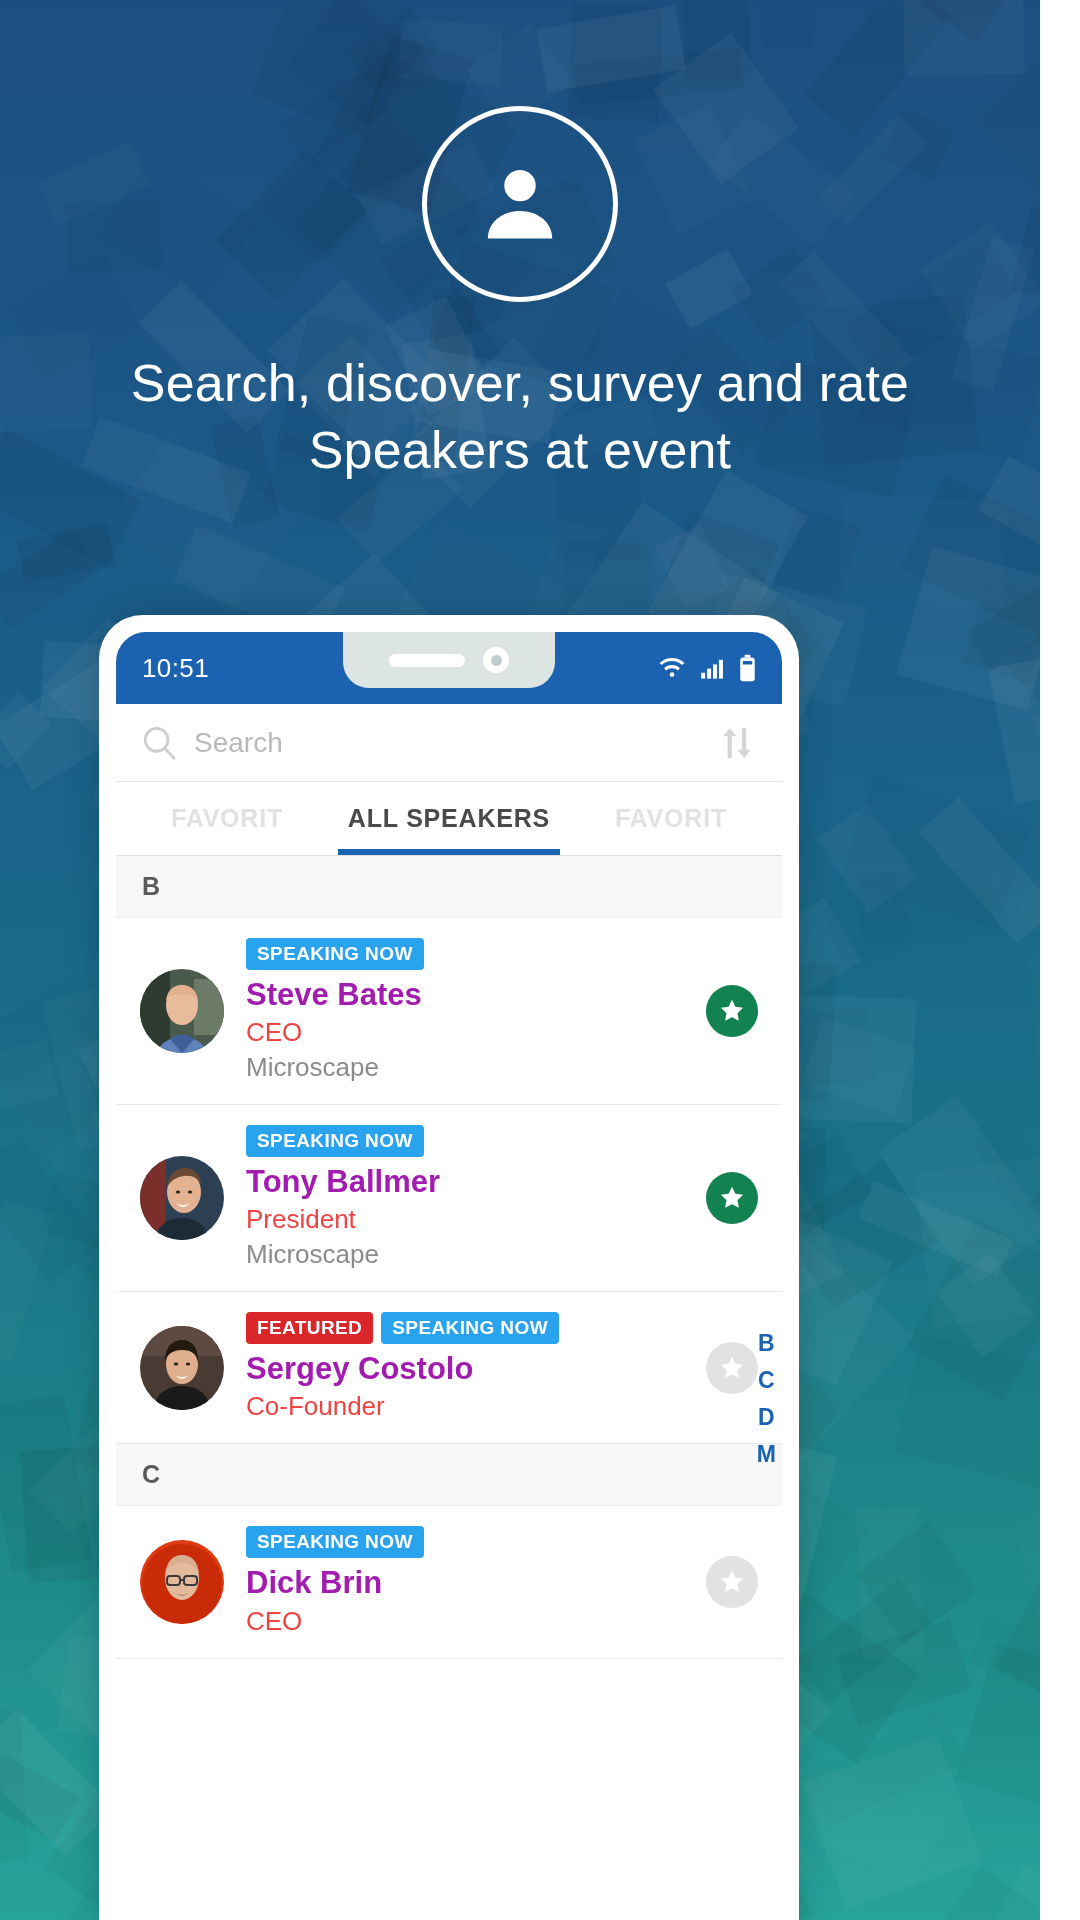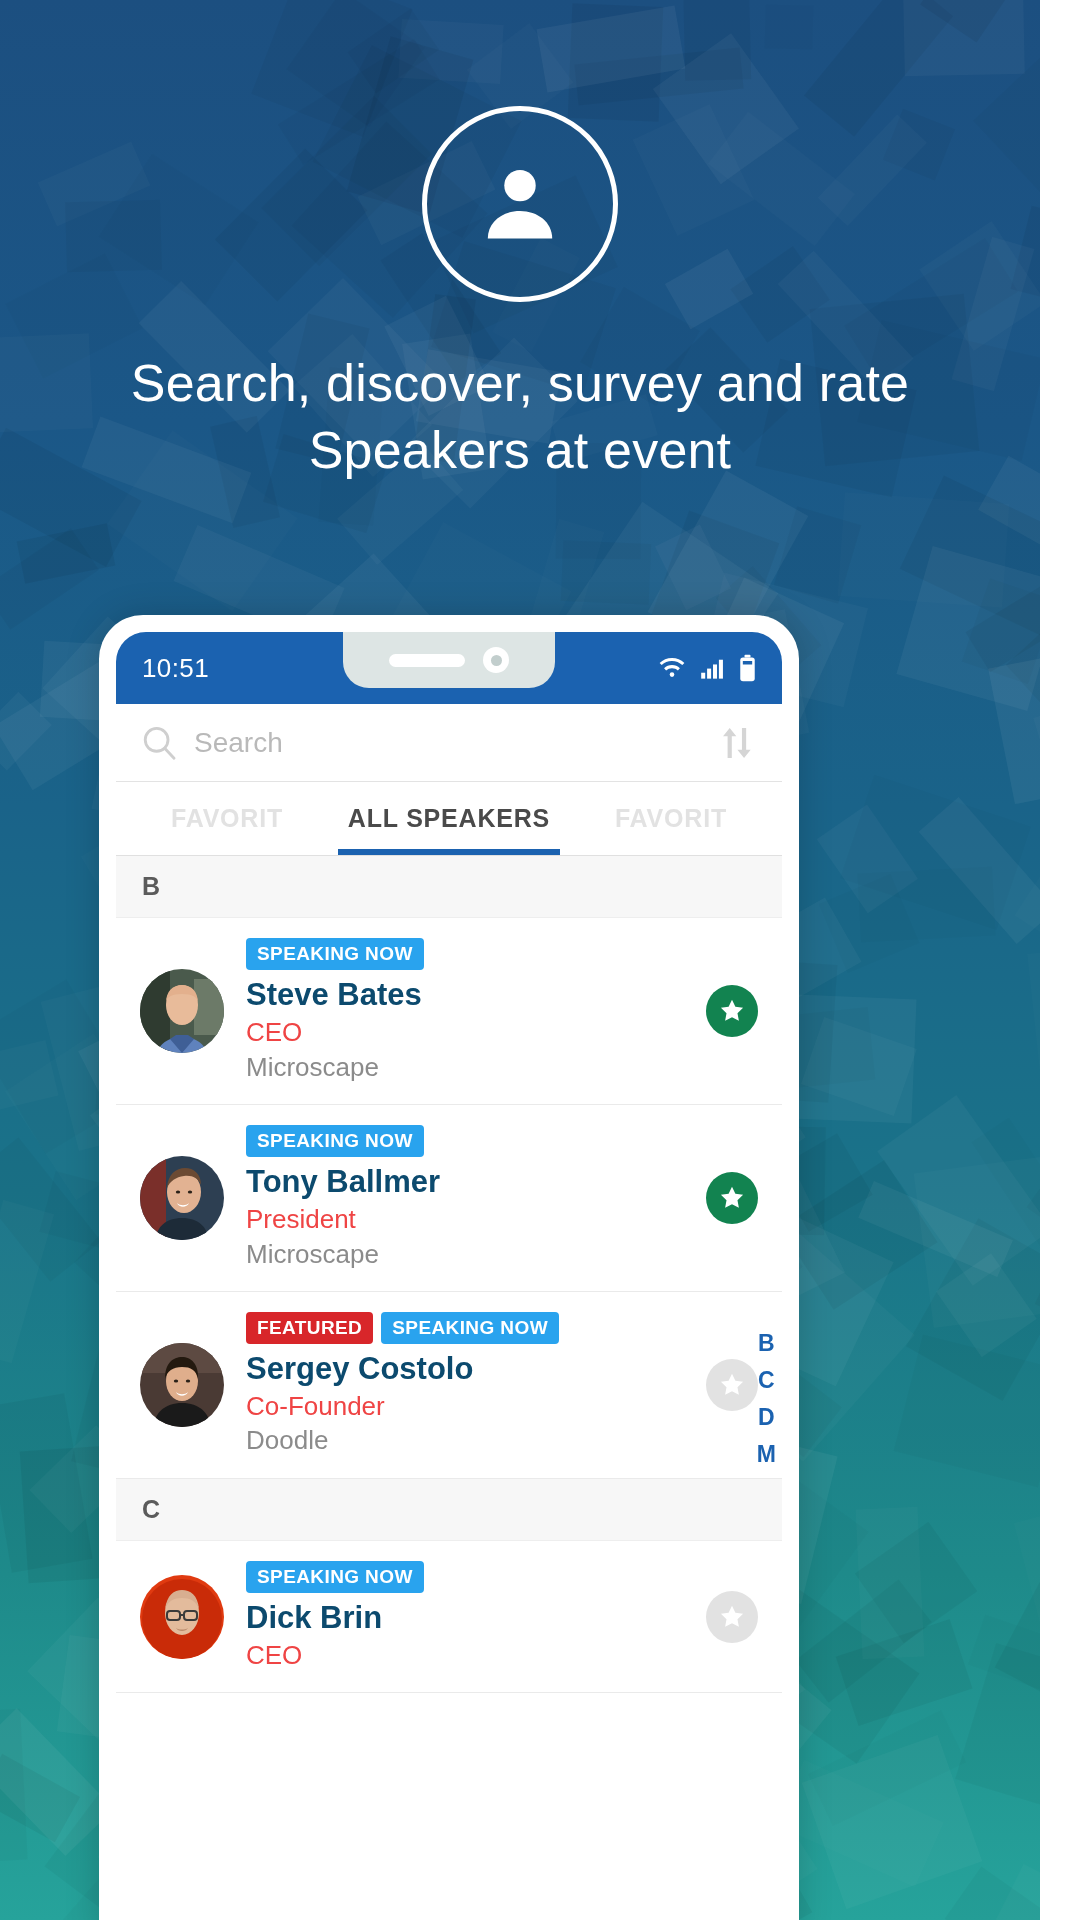--- a/index.html
+++ b/index.html
@@ -202,21 +202,21 @@
     display: inline-block;
     font-size: 19px;
     font-weight: bold;
     color: #ffffff;
     padding: 5px 11px;
     border-radius: 4px;
     letter-spacing: 0.4px;
   }
   .badge.speaking { background: #29a3ee; }
   .badge.featured { background: #d8262a; }
-  .sp-name { font-size: 31px; font-weight: bold; color: #0c4a6e; line-height: 1.3; }
+  .sp-name { font-size: 31px; font-weight: bold; color: #a21caf; line-height: 1.3; }
   .sp-role { font-size: 26px; color: #ef4444; line-height: 1.32; }
   .sp-org  { font-size: 26px; color: #8b8b8b; line-height: 1.32; }
   .fav {
     flex: 0 0 52px;
     width: 52px; height: 52px;
     border-radius: 50%;
     display: flex; align-items: center; justify-content: center;
     margin-left: 16px;
     cursor: pointer;
   }
@@ -642,21 +642,20 @@
               <path d="M36 49c3 3 9 3 12 0-2 5-10 5-12 0z" fill="#ffffff"></path>
             </svg>
           </div>
           <div class="row-main">
             <div class="badges">
               <span class="badge featured">FEATURED</span>
               <span class="badge speaking">SPEAKING NOW</span>
             </div>
             <div class="sp-name">Sergey  Costolo</div>
             <div class="sp-role">Co-Founder</div>
-            <div class="sp-org">Doodle</div>
           </div>
           <div class="fav off">
             <svg width="28" height="28" viewBox="0 0 24 24">
               <path d="M12 2.4l2.9 6 6.6.9-4.8 4.6 1.2 6.5L12 17.4l-5.9 3 1.2-6.5L2.5 9.3l6.6-.9z" fill="#ffffff"></path>
             </svg>
           </div>
         </div>
 
         <div class="section-head">C</div>
 

